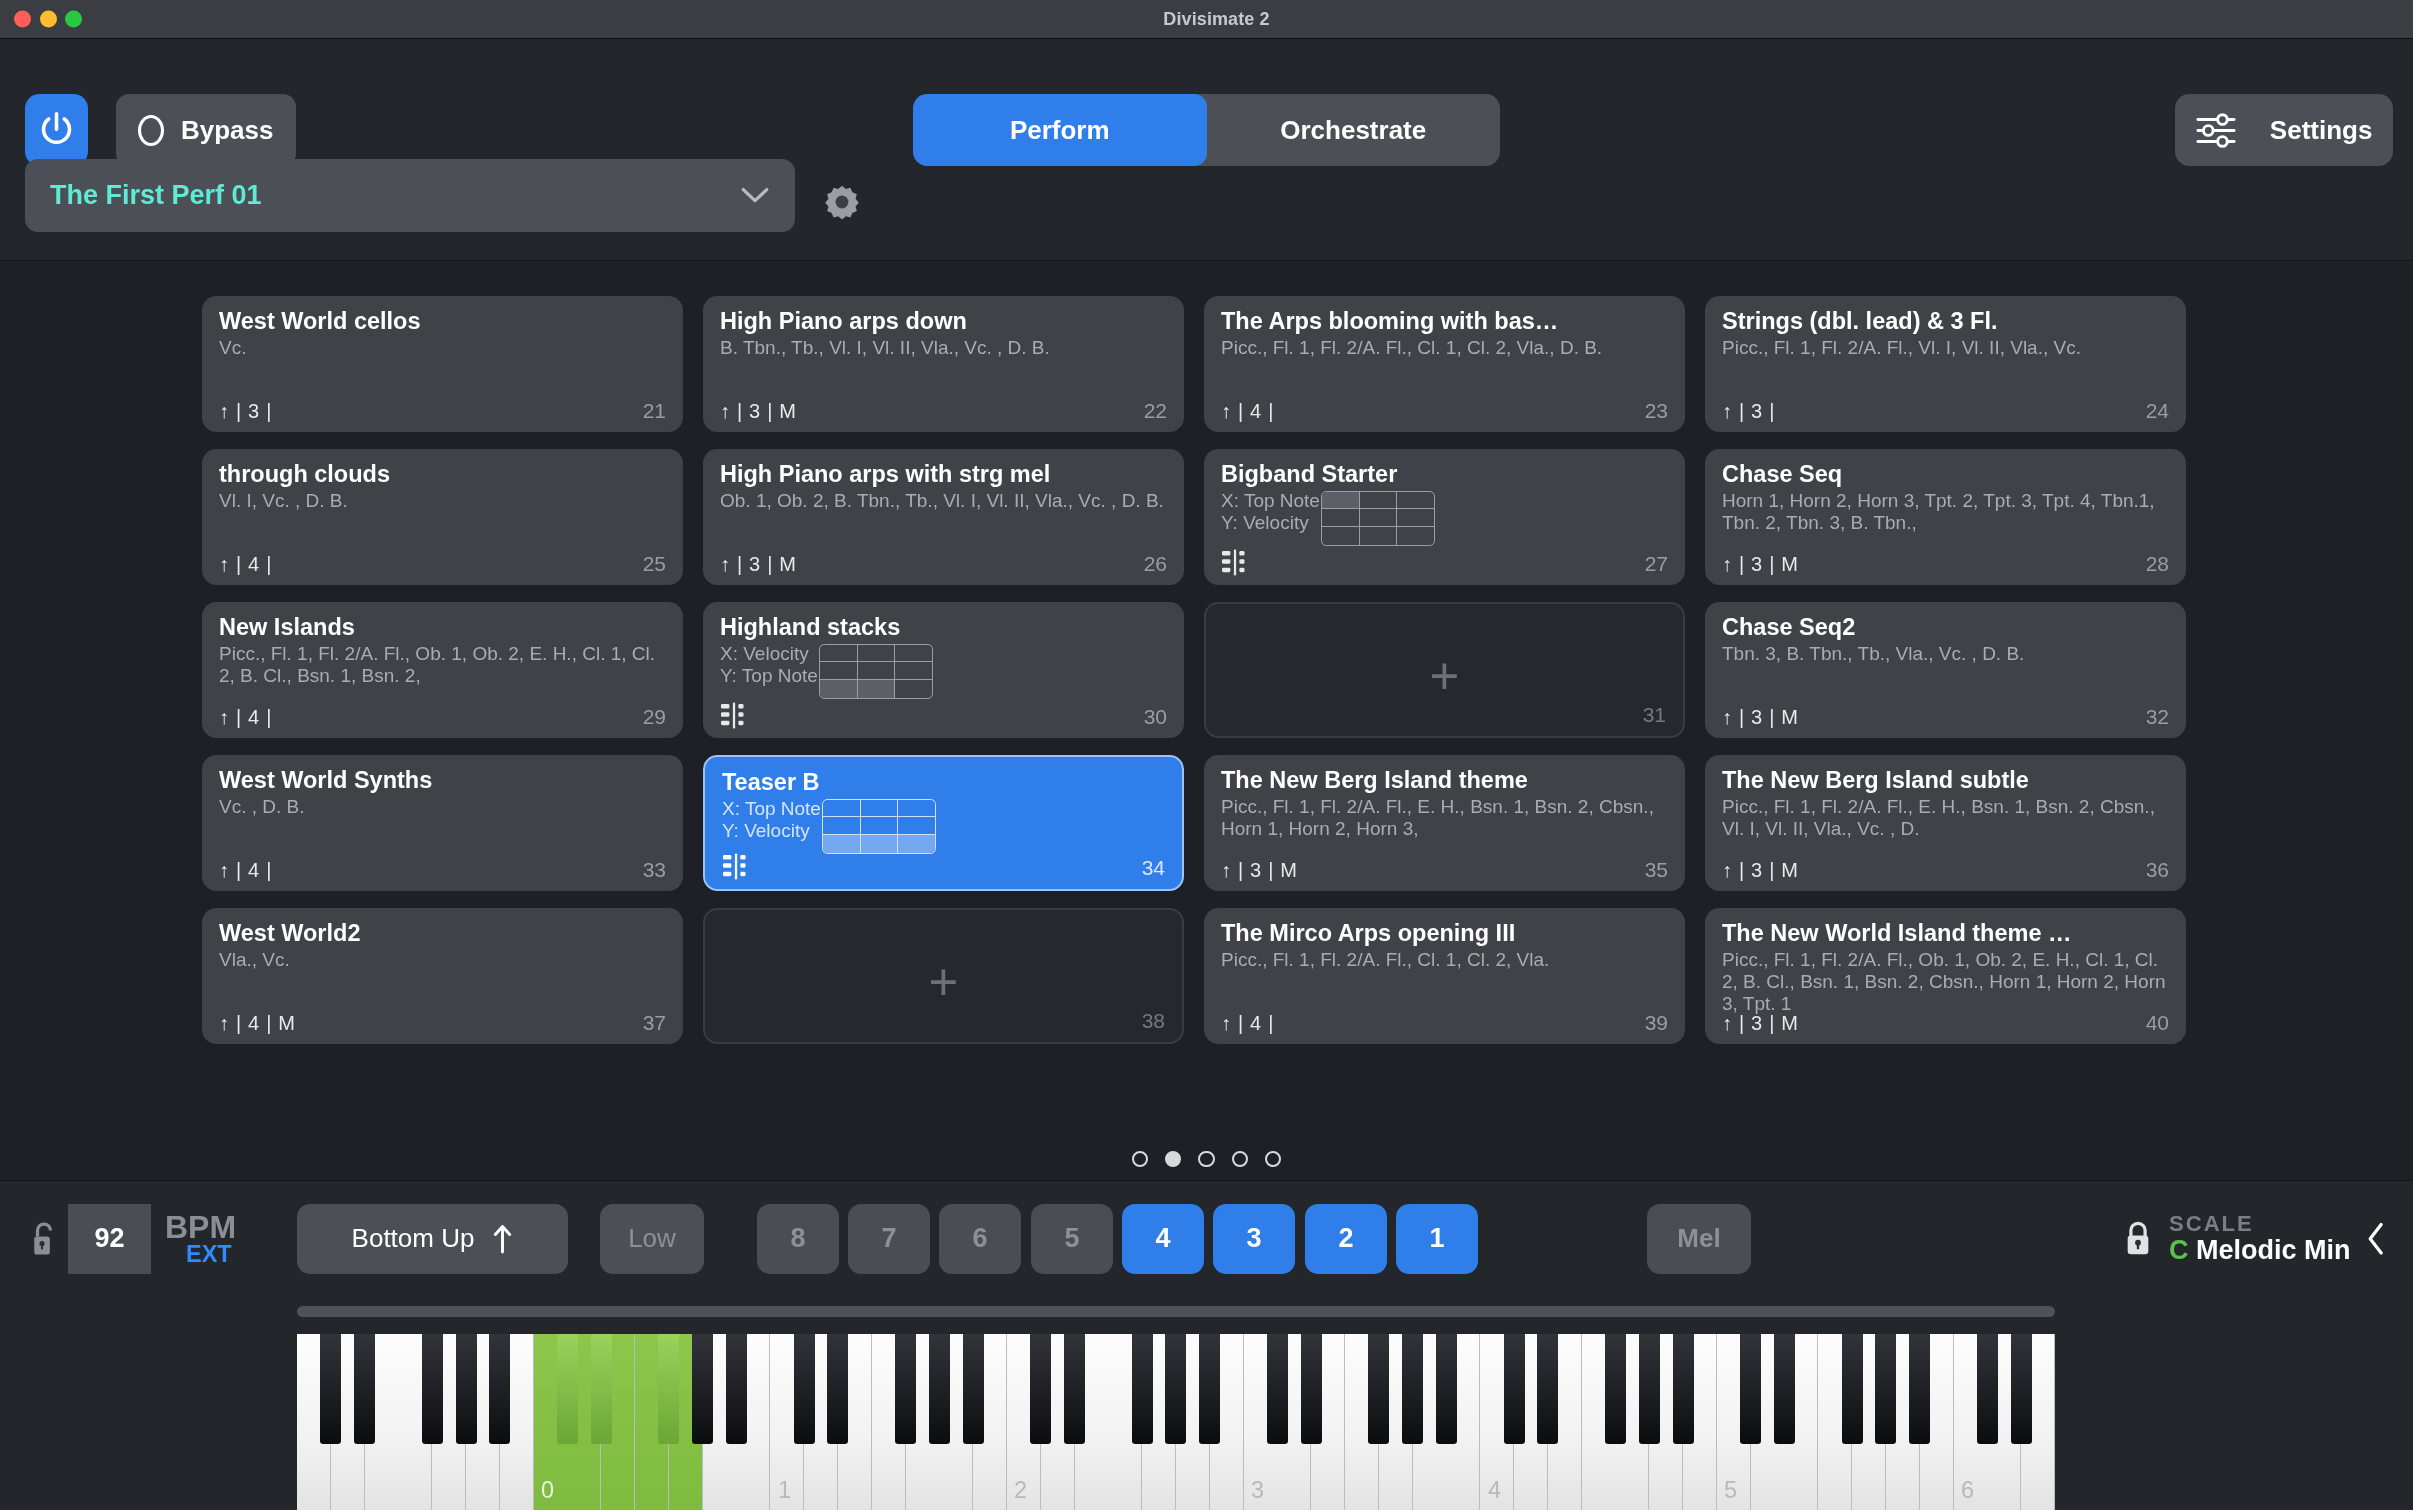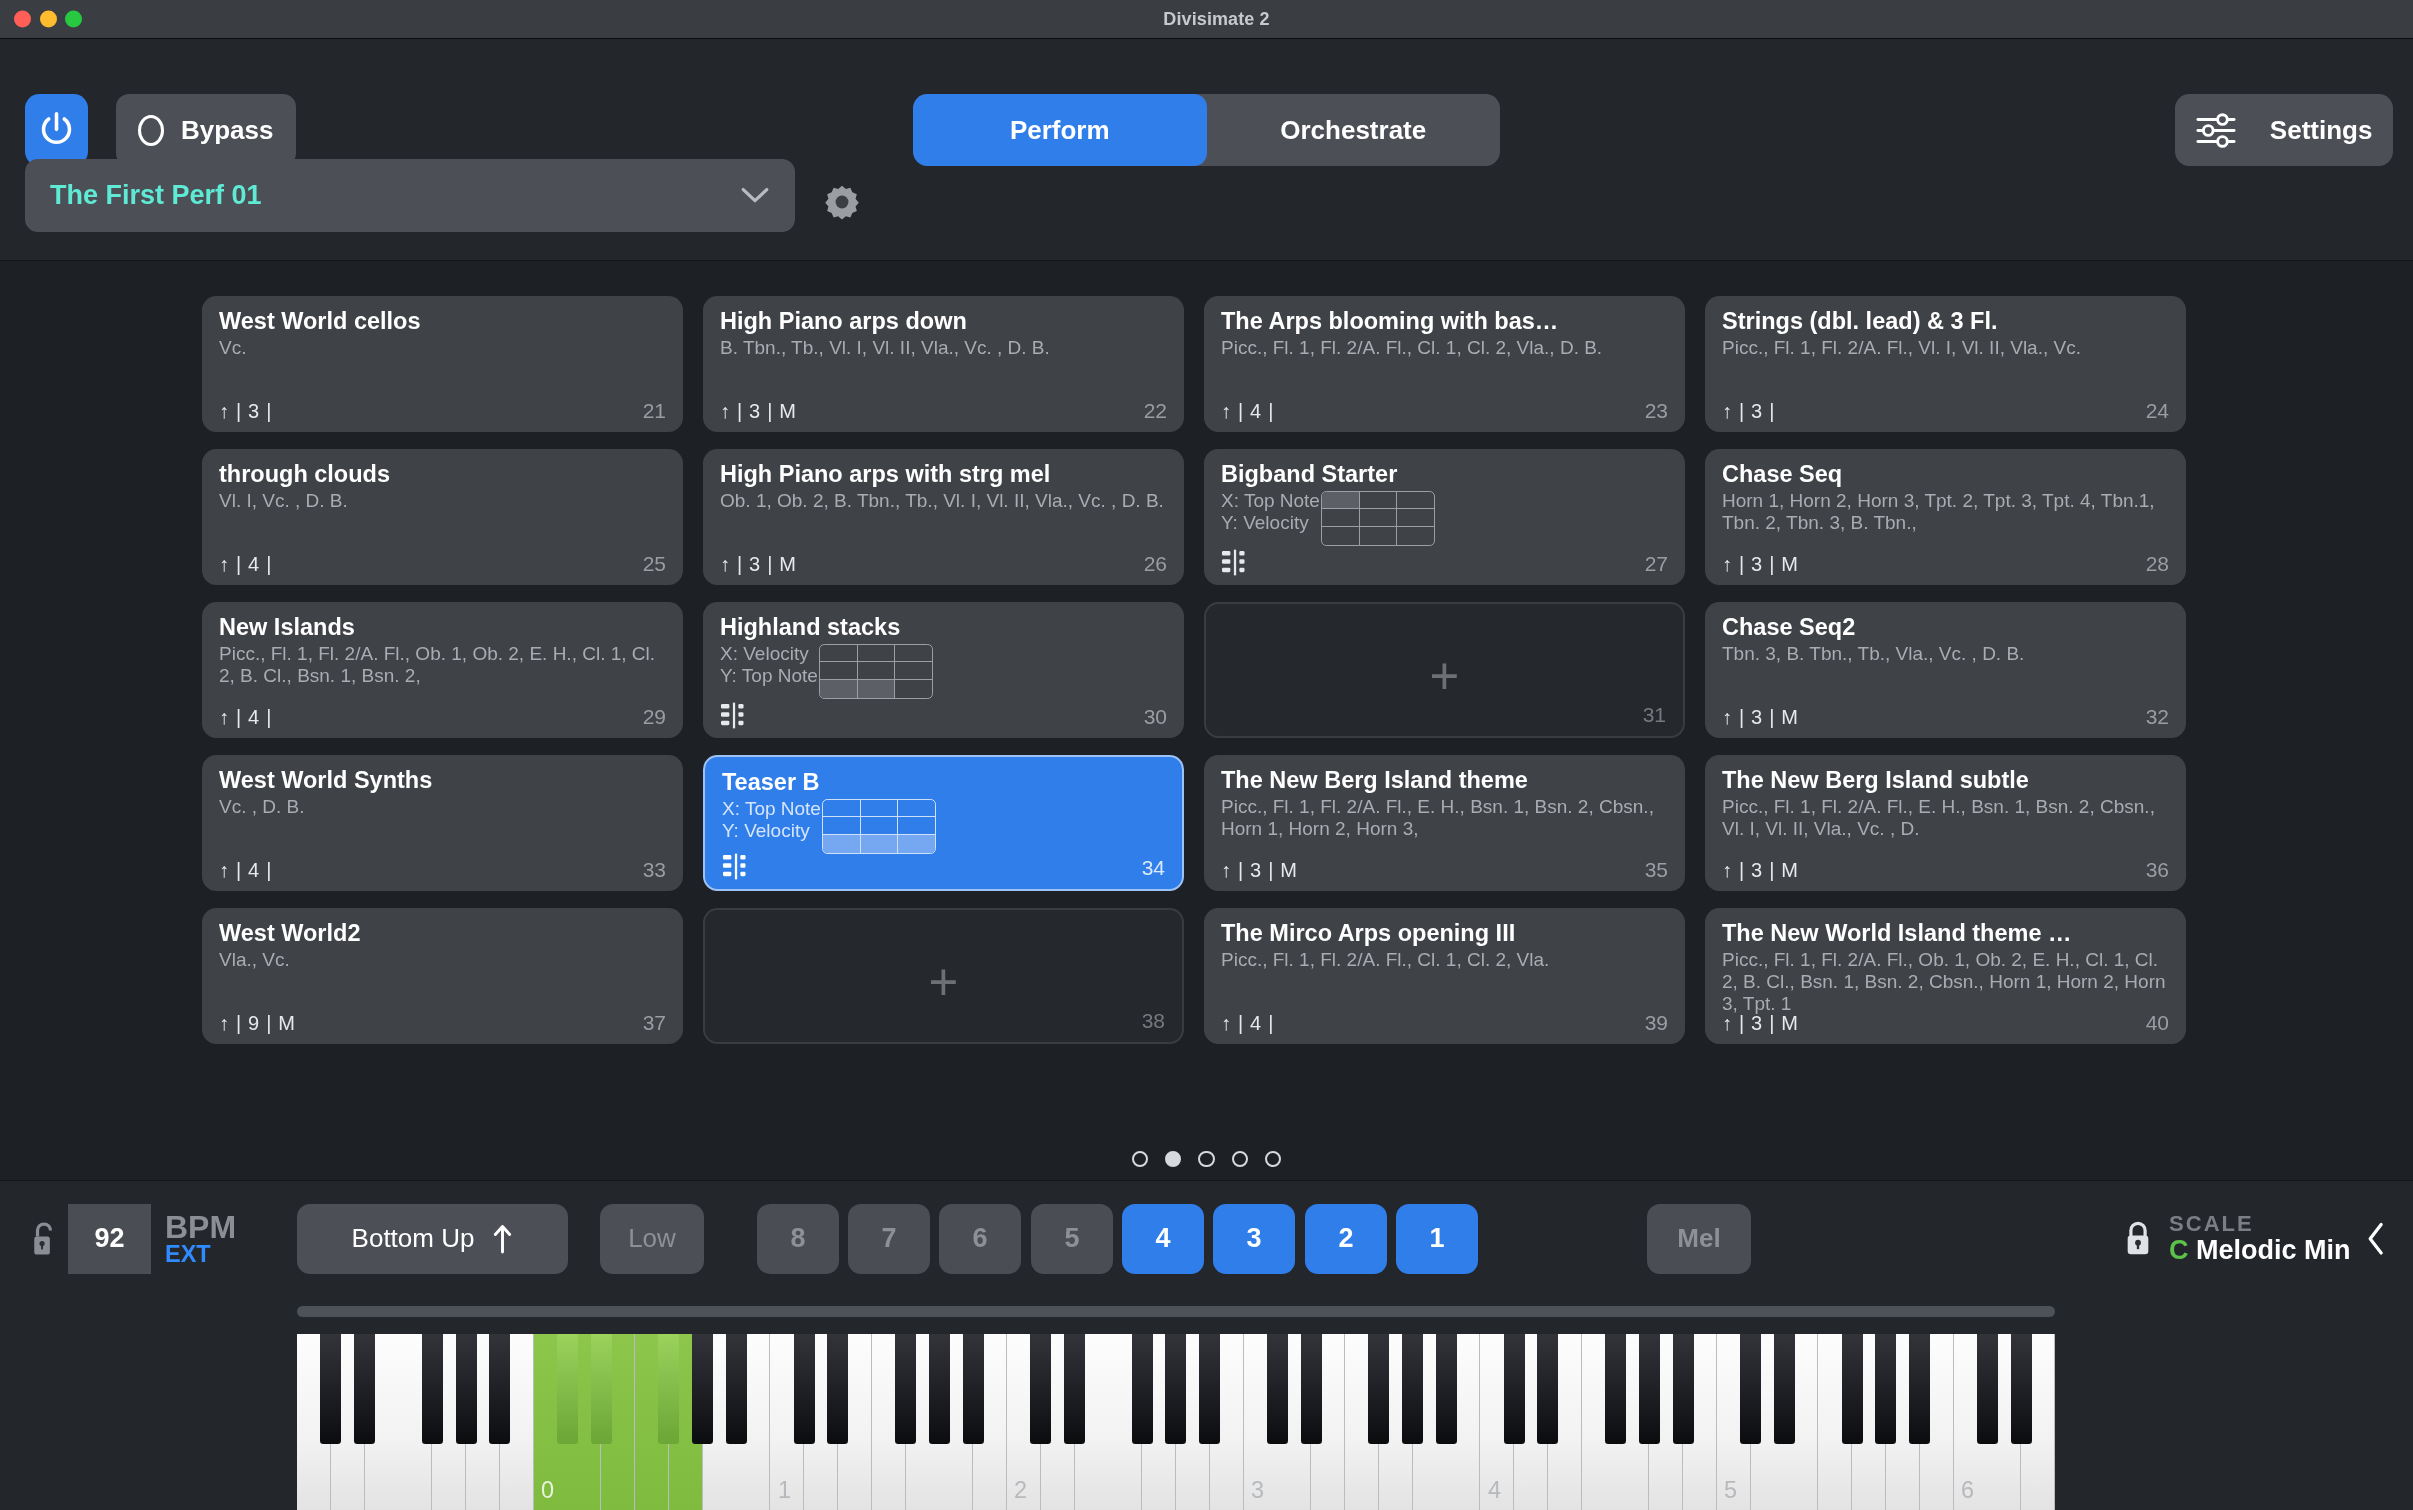--- a/index.html
+++ b/index.html
@@ -76,21 +76,21 @@
   .dot.on{background:#d7dadd;}
 
   
   .bottombar{flex:0 0 auto;height:115px;background:#23262b;position:relative;border-top:1.3px solid #141619;}
   .lockicon{position:absolute;left:29px;top:50%;transform:translateY(-50%);}
   .bpmbox{position:absolute;left:68px;top:50%;transform:translateY(-50%);width:83px;height:70px;border-radius:0;
           background:#4a4d53;display:flex;align-items:center;justify-content:center;}
   .bpmbox span{color:#fff;font-size:27px;font-weight:bold;}
   .bpmlbl{position:absolute;left:165px;top:50%;transform:translateY(-50%);line-height:1.0;}
   .bpmlbl .b{color:#8b8f95;font-size:32px;font-weight:bold;display:block;}
-  .bpmlbl .e{color:#2f8bff;font-size:23.5px;font-weight:bold;display:block;}
+  .bpmlbl .e{color:#2f8bff;font-size:23.5px;font-weight:bold;display:block;margin-left:21px;}
   .btnpill{position:absolute;top:50%;transform:translateY(-50%);height:70px;border-radius:13px;background:#4c4f55;
            display:flex;align-items:center;justify-content:center;color:#fff;font-size:26px;font-weight:normal;}
   .dirbtn{left:297px;width:271px;gap:18px;}
   .lowbtn{left:600px;width:104px;color:#8d9197;}
   .numbtn{position:absolute;top:50%;transform:translateY(-50%);width:82px;height:70px;border-radius:13px;
           background:#4a4d53;display:flex;align-items:center;justify-content:center;color:#8d9197;font-size:27px;font-weight:bold;}
   .numbtn.on{background:#2f7eea;color:#fff;}
   .melbtn{position:absolute;left:1647px;top:50%;transform:translateY(-50%);width:104px;height:70px;border-radius:13px;
           background:#4a4d53;display:flex;align-items:center;justify-content:center;color:#8d9197;font-size:26px;font-weight:bold;}
   .scalewrap{position:absolute;right:26px;top:50%;transform:translateY(-50%);display:flex;align-items:center;gap:14.4px;}
@@ -386,21 +386,21 @@
           <div class="csub">Picc., Fl. 1, Fl. 2/A. Fl., E. H., Bsn. 1, Bsn. 2, Cbsn., Vl. I, Vl. II, Vla., Vc. , D.</div>
           <div class="cfoot">
             <span class="cmeta">↑ | 3 | M</span>
             <span class="cnum">36</span>
           </div>
         </div>
         <div class="card">
           <div class="ctitle">West World2</div>
           <div class="csub">Vla., Vc.</div>
           <div class="cfoot">
-            <span class="cmeta">↑ | 9 | M</span>
+            <span class="cmeta">↑ | 4 | M</span>
             <span class="cnum">37</span>
           </div>
         </div>
         <div class="card empty">
           <span class="plus">+</span>
           <span class="cnum">38</span>
         </div>
         <div class="card">
           <div class="ctitle">The Mirco Arps opening III</div>
           <div class="csub">Picc., Fl. 1, Fl. 2/A. Fl., Cl. 1, Cl. 2, Vla.</div>

